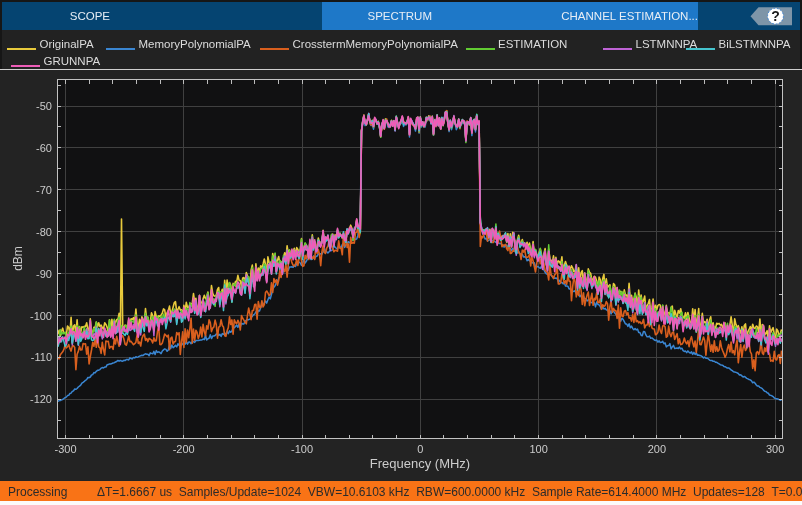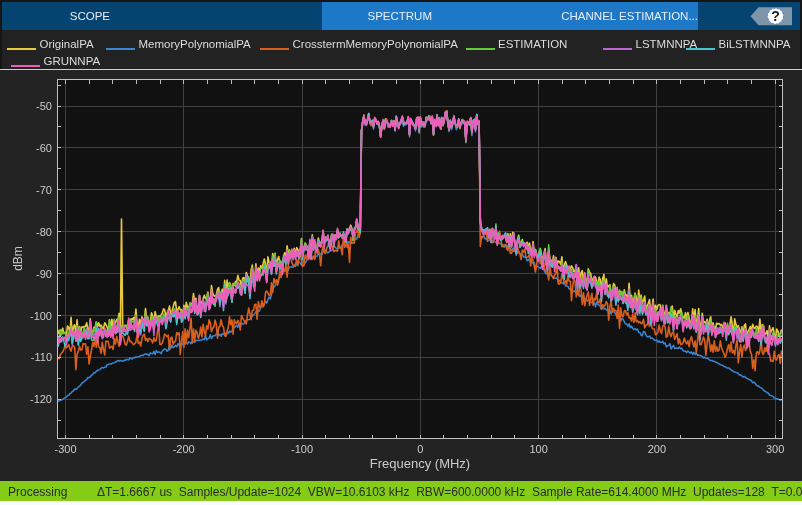--- a/index.html
+++ b/index.html
@@ -8,21 +8,21 @@
   #tabact{position:absolute;left:320px;top:0;width:376px;height:27.5px;background:#1e78c8}
   .tab{position:absolute;top:0;height:27.5px;line-height:28px;text-align:right;
     color:#e8eef5;font-size:11.5px}
   #help{position:absolute;left:747px;top:2.5px;width:43.5px;height:22.5px}
   #legend{position:absolute;left:2px;top:29.5px;width:798px;height:39.5px;background:#222222}
   .li{position:absolute;height:16px;display:flex;align-items:flex-end}
   .ln{display:inline-block;width:29px;height:2px}
   .lt{color:#dcdcdc;font-size:11.5px;margin-left:3.5px;white-space:nowrap}
   #sep{position:absolute;left:0;top:69px;width:802px;height:1px;background:#cfcfcf}
   #plot{position:absolute;left:0;top:70px;width:802px;height:411px;background:#232323}
-  #status{position:absolute;left:0;top:481px;width:802px;height:24px;background:#84cc16;
+  #status{position:absolute;left:0;top:481px;width:802px;height:24px;background:#f97316;
     overflow:hidden;white-space:nowrap}
   #status .p{position:absolute;left:8px;top:3.5px;font-size:12px;color:#2b2b2b}
   #status .d{position:absolute;left:97px;top:3.5px;font-size:12px;color:#2b2b2b}
   #botstrip{position:absolute;left:0;top:501px;width:802px;height:4px;background:#fbfbfb}
 </style></head>
 <body>
 <div id="win">
 <div id="tabs">
   <div id="tabact"></div>
   <div class="tab" style="left:2px;width:106px">SCOPE</div>

